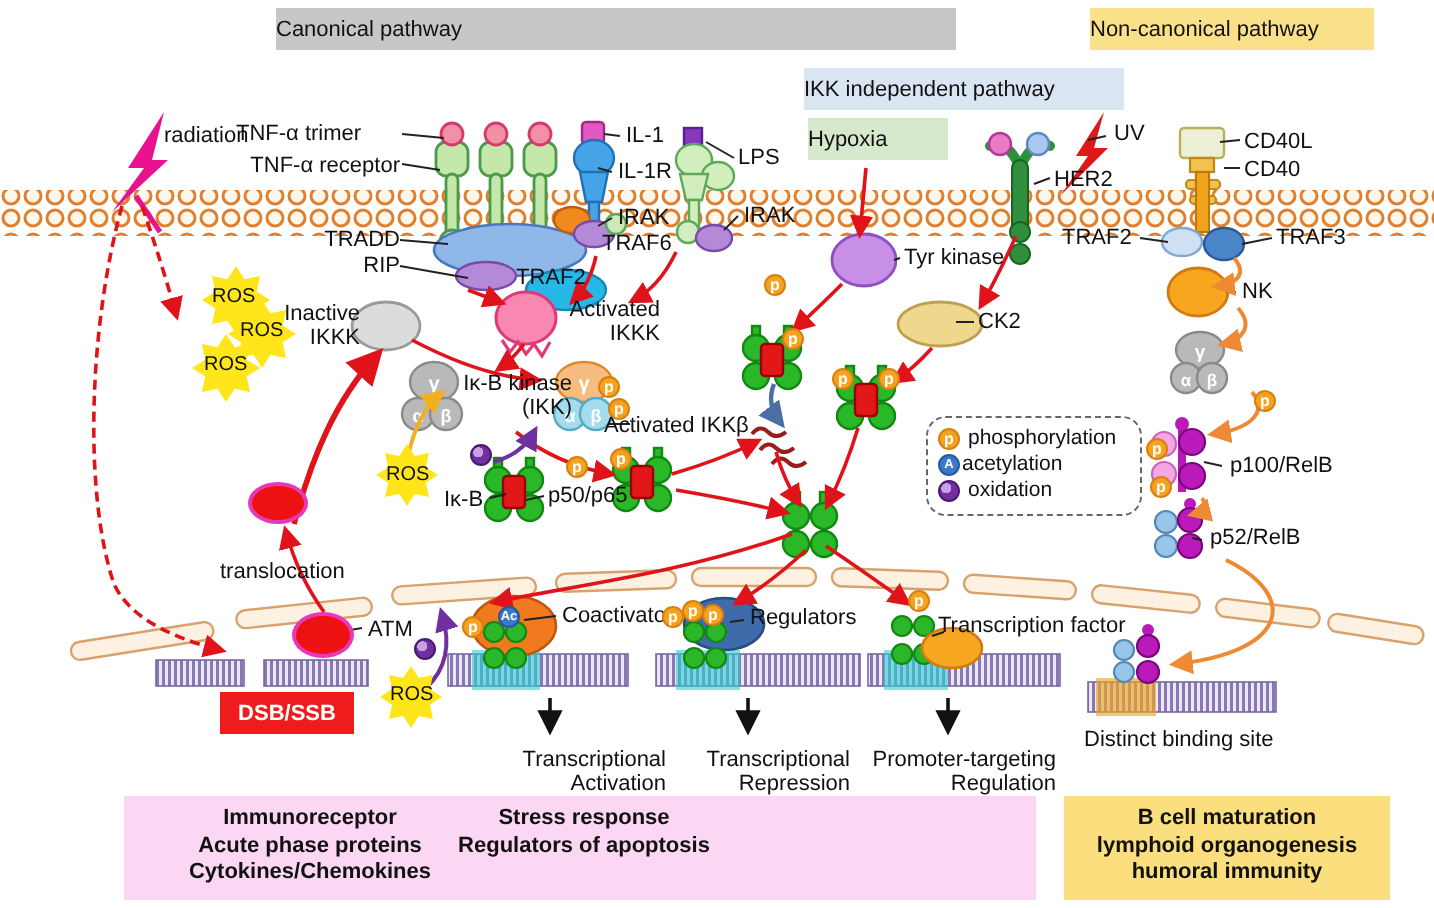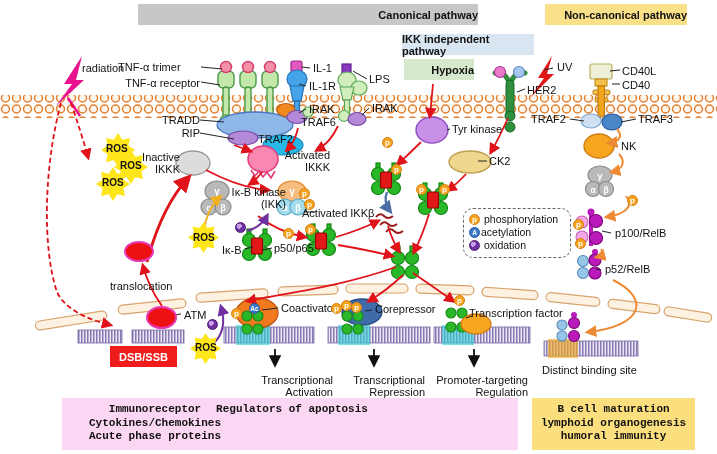--- a/index.html
+++ b/index.html
@@ -1,36 +1,36 @@
 <!DOCTYPE html>
 <html><head>
 <meta charset="utf-8">
 <style>
   html,body{margin:0;padding:0;background:#fff;}
   #stage{position:relative;width:717px;height:454px;background:#fff;overflow:hidden;
          font-family:"Liberation Sans",sans-serif;}
   #stage svg{position:absolute;left:0;top:0;}
   .lbl{position:absolute;font-size:11px;color:#111;white-space:nowrap;line-height:12px;}
-  .b{font-weight:bold;}
+  .b{font-weight:normal;}
   .c{text-align:right;}
   .sm{font-size:10px;}
-  .bar{position:absolute;display:flex;align-items:center;justify-content:flex-end;
-       font-size:11px;font-weight:bold;color:#111;}
+  .bar{position:absolute;display:flex;align-items:center;justify-content:flex-start;
+       font-size:11px;font-weight:normal;color:#111;}
   .star{position:absolute;background:#ffe61a;border:0;
         clip-path:polygon(100% 50%,80.5% 62.6%,85.4% 85.4%,62.6% 80.5%,50% 100%,37.4% 80.5%,14.6% 85.4%,19.5% 62.6%,0 50%,19.5% 37.4%,14.6% 14.6%,37.4% 19.5%,50% 0,62.6% 19.5%,85.4% 14.6%,80.5% 37.4%);}
   .bdg{position:absolute;width:11px;height:11px;border-radius:50%;box-sizing:border-box;
        font-size:8px;font-weight:bold;color:#fff;text-align:center;line-height:10px;}
   .bp{background:#f5a31e;border:1px solid #d87f10;}
   .bac{background:#3a78c8;border:1px solid #2858a0;font-size:6.5px;}
   .box{background:radial-gradient(circle at 35% 35%, #c9a0e8 0 2.5px, #7030a0 2.6px);border:1px solid #4a1a70;}
   .redoval{position:absolute;background:#ee1111;border:2px solid #e838b8;border-radius:50%;box-sizing:border-box;}
   .legend{position:absolute;border:1.5px dashed #666;border-radius:10px;background:#fff;}
   .legrow{position:absolute;font-size:10.5px;color:#111;white-space:nowrap;}
   .obox{position:absolute;display:block;}
-  .ocol{position:absolute;font-size:11px;font-weight:bold;color:#111;text-align:center;line-height:13.5px;font-family:Liberation Mono, monospace;}
+  .ocol{position:absolute;font-size:11px;font-weight:bold;color:#111;text-align:center;line-height:13.5px;}
   .dsb{position:absolute;background:#ee1c1c;color:#fff;font-weight:bold;font-size:11px;
        display:flex;align-items:center;justify-content:center;}
 </style>
 </head>
 <body>
 
 <div id="stage">
 
 <svg width="717" height="454" viewBox="0 0 717 454">
   <defs>
@@ -381,21 +381,21 @@
     <path d="M474,349 L474,364" marker-end="url(#arK)"></path>
   </g>
 </svg>
 
 <div class="bar" style="left:138px;top:4px;width:340px;height:21px;background:#c7c7c7">
       <span>Canonical pathway</span>
     </div>
 <div class="bar" style="left:545px;top:4px;width:142px;height:21px;background:#fbe08a">
       <span>Non-canonical pathway</span>
     </div>
-<div class="bar" style="left:402px;top:34px;width:132px;height:21px;background:#d9e6f2">
+<div class="bar" style="left:402px;top:34px;width:160px;height:21px;background:#d9e6f2">
       <span>IKK independent pathway</span>
     </div>
 <div class="bar" style="left:404px;top:59px;width:70px;height:21px;background:#d7e9cd">
       <span>Hypoxia</span>
     </div>
 
 <div class="star" style="left:101px;top:133px;width:34px;height:34px"></div>
 <div class="star" style="left:114px;top:150px;width:34px;height:34px"></div>
 <div class="star" style="left:96px;top:167px;width:34px;height:34px"></div>
 <div class="star" style="left:188px;top:222px;width:31px;height:31px"></div>
@@ -443,21 +443,21 @@
 <div class="lbl" style="left:302px;top:207px">Activated IKKβ</div>
 <div class="lbl b sm" style="left:193px;top:232px">ROS</div>
 <div class="lbl" style="left:222px;top:244px">Iκ-B</div>
 <div class="lbl" style="left:274px;top:242px">p50/p65</div>
 <div class="lbl" style="left:615px;top:227px">p100/RelB</div>
 <div class="lbl" style="left:605px;top:263px">p52/RelB</div>
 <div class="lbl" style="left:110px;top:280px">translocation</div>
 <div class="lbl" style="left:184px;top:309px">ATM</div>
 <div class="lbl b sm" style="left:195px;top:342px">ROS</div>
 <div class="lbl" style="left:281px;top:302px">Coactivator</div>
-<div class="lbl" style="left:375px;top:303px">Corepressor</div>
+<div class="lbl" style="left:375px;top:303px">Regulators</div>
 <div class="lbl" style="left:469px;top:307px">Transcription factor</div>
 <div class="lbl" style="left:542px;top:364px">Distinct binding site</div>
 
 <div class="dsb" style="left:110px;top:346px;width:67px;height:21px">
       <span>DSB/SSB</span>
     </div>
 
 <div class="legend" style="left:463px;top:208px;width:106px;height:48px"></div>
 <div class="bdg bp" style="left:469px;top:214px">p</div>
 <div class="legrow" style="left:484px;top:213px">phosphorylation</div>
@@ -497,24 +497,25 @@
       <div>Repression</div>
 </div>
 <div class="lbl c" style="left:420px;top:374px;width:108px">
   <div>Promoter-targeting</div>
       <div>Regulation</div>
 </div>
 
 <div class="obox" style="left:62px;top:398px;width:456px;height:52px;background:#fbd7f3"></div>
 <div class="ocol" style="left:70px;top:403px;width:170px">
   <div>Immunoreceptor</div>
+      <div>Acute phase proteins</div>
       <div>Cytokines/Chemokines</div>
-      <div>Acute phase proteins</div>
 </div>
 <div class="ocol" style="left:212px;top:403px;width:160px">
+  <div>Stress response</div>
       <div>Regulators of apoptosis</div>
 </div>
 <div class="obox" style="left:532px;top:398px;width:163px;height:52px;background:#fbdf7e"></div>
 <div class="ocol" style="left:534px;top:403px;width:159px">
   <div>B cell maturation</div>
       <div>lymphoid organogenesis</div>
       <div>humoral immunity</div>
 </div>
 
 </div>

